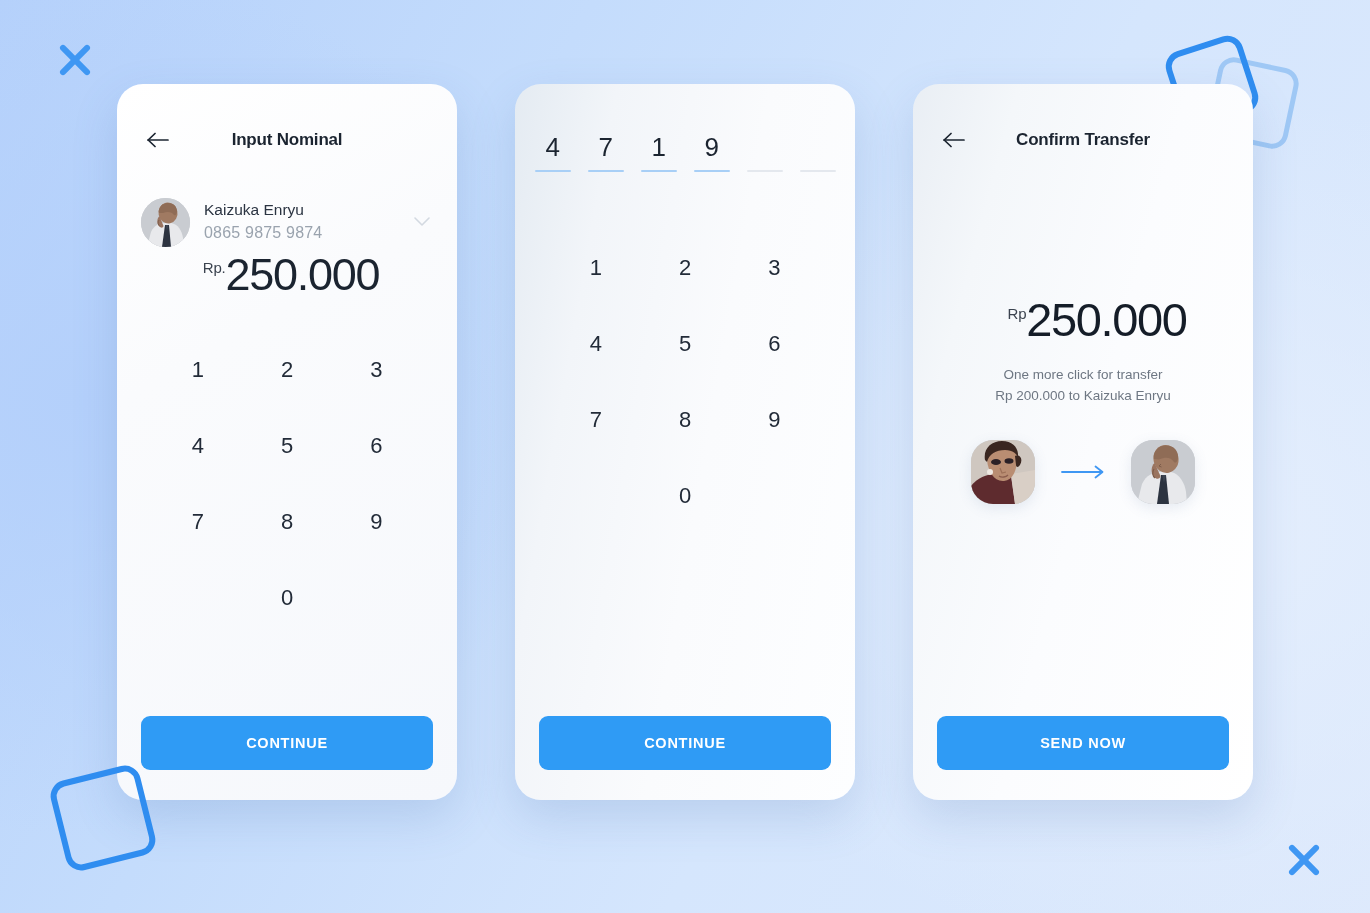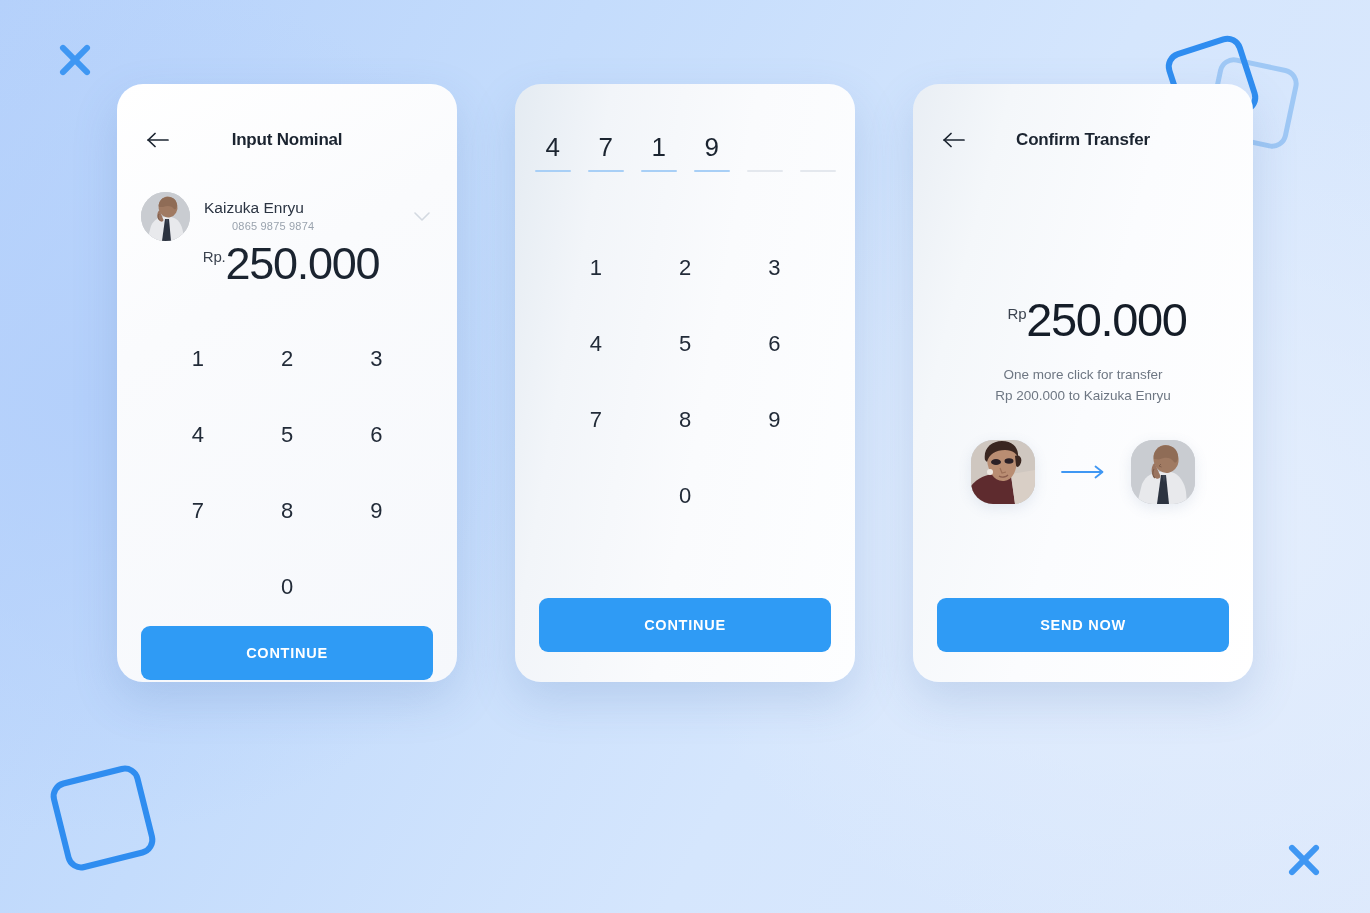--- a/index.html
+++ b/index.html
@@ -35,21 +35,21 @@
     background:transparent;
   }
 
   
   .stage { position:absolute; inset:0; }
 
   .card {
     position:absolute;
     top:84px;
     width:340px;
-    height:598px;
+    height:716px;
     border-radius:26px;
     overflow:hidden;
     display:flex;
     flex-direction:column;
   }
   .card-1 { left:117px;  background:linear-gradient(150deg,#ffffff 0%,#fafbfd 35%,#f6f8fc 100%);
             box-shadow:0 18px 46px rgba(80,120,180,0.20); }
   .card-2 { left:515px;  width:340px;
             background:linear-gradient(100deg,#e4ebf2 0%,#f2f5f9 22%,#fafbfd 55%,#fdfeff 100%);
             box-shadow:0 18px 46px rgba(80,120,180,0.20); }
@@ -102,25 +102,24 @@
     background:#c8ccd2;
     position:relative;
   }
   .contact-info { flex:1 1 auto; min-width:0; }
   .contact-name {
     font-size:15.5px;
     color:#2b3442;
     line-height:1.35;
   }
   .contact-phone {
-    font-size:11px;
+    font-size:16px;
     color:#9aa3ae;
     line-height:1.45;
     letter-spacing:0.2px;
-    margin-left:28px;
   }
   .chevron-down {
     flex:0 0 auto;
     color:#d3d9e1;
     display:flex; align-items:center; justify-content:center;
     width:22px; height:22px;
     cursor:pointer;
   }
 
   

